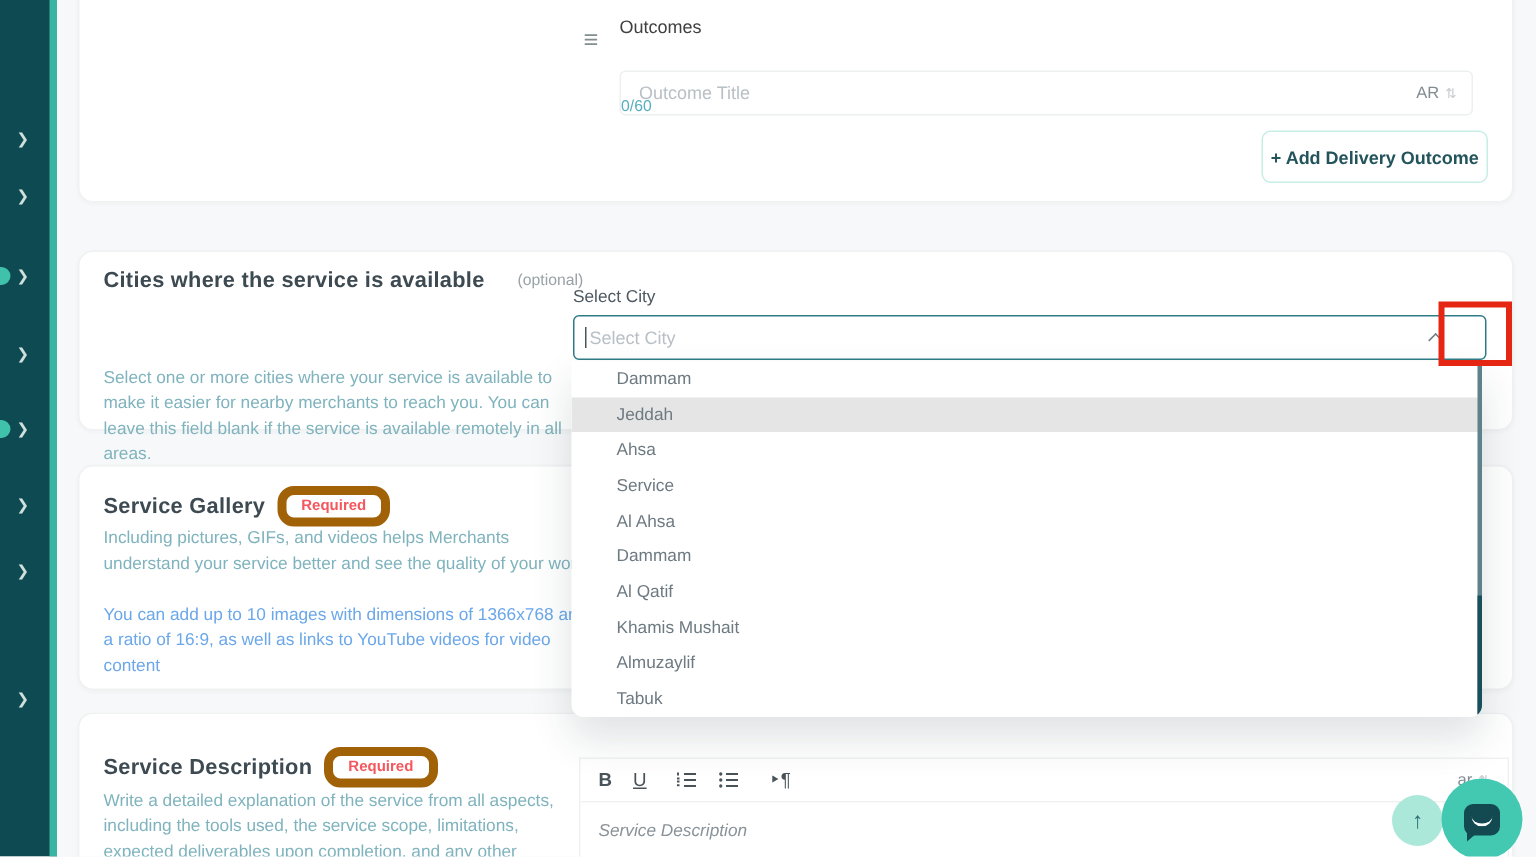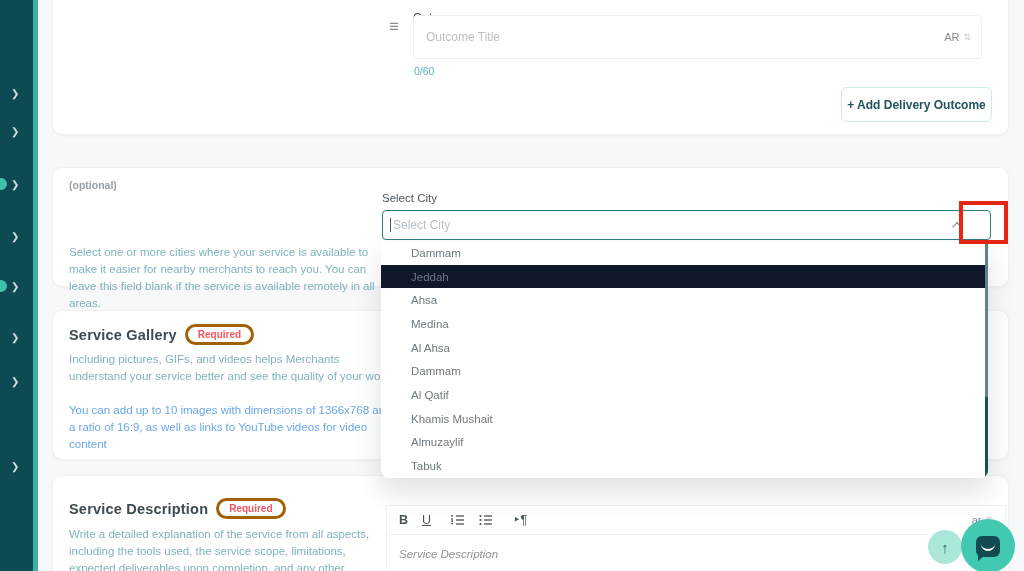--- a/index.html
+++ b/index.html
@@ -24,30 +24,30 @@
           border:1px solid #f0f2f2; border-radius:10px; box-shadow:0 1px 3px rgba(40,60,70,.04); }
   #card-outcomes { top:-46px; height:181px; }
   #card-cities   { top:167px; height:120px; }
   #card-gallery  { top:310px; height:150px; }
   #card-description { top:475px; height:130px; border-bottom:none; border-radius:10px 10px 0 0; }
 
   .teal-text { color:#7fb3bd; font-size:11.5px; line-height:17px; }
   .blue-text { color:#6ba7e9; font-size:11.5px; line-height:17px; }
   .card-heading { font-size:14.5px; font-weight:700; color:#3d4a52; letter-spacing:.2px; }
   .heading-row { display:flex; align-items:center; gap:8px; }
-  .optional-tag { font-size:10.5px; color:#98a2a7; font-weight:700; }
-  .required-pill { font-size:10px; color:#f4575e; border:3px solid #a16207; border-radius:11px;
+  .optional-tag { font-size:10.5px; color:#98a2a7; font-weight:400;margin-left:14px; }
+  .required-pill { font-size:10px; color:#f4575e; border:6px solid #a16207; border-radius:11px;
                    padding:2px 10px; font-weight:700; background:#fff; }
   #outcomes-desc { position:absolute; left:16px; top:55px; width:322px; }
   .drag-handle { position:absolute; left:336px; top:62px; font-size:17px; color:#828d94; cursor:grab; }
   .field-label { font-size:12px; color:#404040; }
   #outcomes-label { position:absolute; left:360px; top:56px; }
   .text-box { position:absolute; display:flex; align-items:center; background:#fff;
               border:1px solid #edf0f0; border-radius:4px; }
-  #outcome-input { left:360px; top:60px; width:569px; height:44px; padding:0 10px 0 12px;justify-content:flex-end; }
+  #outcome-input { left:360px; top:92px; width:569px; height:30px; padding:0 10px 0 12px;justify-content:flex-end; }
   .placeholder { color:#b8c0c6; font-size:12px; flex:1; }
   .lang-adorn { display:flex; align-items:center; gap:4px; }
   .lang-tag { font-size:11px; color:#828c92; }
   .sort-icon { font-size:9px; color:#c6ccd0; }
   #char-counter { position:absolute; left:361px; top:110px; font-size:10.5px; color:#57aebe; }
   #add-outcome-btn { position:absolute; left:788px; top:132px; width:151px; height:35px;
                      background:#fff; border:1px solid #c7eee5; border-radius:6px;
                      font-size:12px; font-weight:700; color:#23545c; cursor:pointer;
                      font-family:inherit; }
 
@@ -60,21 +60,21 @@
   .caret-bar { width:1px; height:14px; background:#4a555c; margin-right:2px; }
   .chevron-up { width:7px; height:7px; border-left:1.6px solid #6b7880; border-top:1.6px solid #6b7880;
                 transform:rotate(45deg) translateY(2px); margin-right:18px; }
 
   
   #city-dropdown { position:absolute; left:381px; top:241px; width:607px; height:237px;
                    background:#fff; border-radius:0 0 8px 8px; z-index:50;
                    box-shadow:0 14px 28px rgba(25,50,58,.14); overflow:hidden; }
   .city-option { height:23.7px; display:flex; align-items:center; padding-left:30px;
                  font-size:11.5px; color:#6d7a81; cursor:pointer; }
-  .city-option.highlighted { background:#0f172a; }
+  .city-option.highlighted { background:#e5e5e5; }
   .scroll-track { position:absolute; right:0; top:0; width:3px; height:100%; background:#5d828c; }
   .scroll-thumb { position:absolute; right:0; top:66%; width:3px; height:34%; background:#17505a; }
 
   
   #annotation-rect { position:absolute; left:959px; top:201px; width:49px; height:43px;
                      border:4px solid #e52613; z-index:60; }
 
   
   #gallery-head { position:absolute; left:16px; top:13px; }
   #gallery-desc { position:absolute; left:16px; top:40px; width:326px; }
@@ -155,37 +155,38 @@
         <span class="lang-tag">AR</span>
         <span class="sort-icon">⇅</span>
       </span>
     </div>
     <div id="char-counter">0/60</div>
     <button id="add-outcome-btn">+ Add Delivery Outcome</button>
   </section>
 
   <section class="card" id="card-cities">
     <div class="heading-row" id="cities-head">
+      <span class="card-heading">Cities where the service is available</span>
       <span class="optional-tag">(optional)</span>
     </div>
     <p class="teal-text" id="cities-desc">Select one or more cities where your service is available to make it easier for nearby merchants to reach you. You can leave this field blank if the service is available remotely in all areas.</p>
     <div id="select-city-label">Select City</div>
     <div class="text-box" id="city-select">
       <span class="caret-bar"></span>
       <span class="placeholder">Select City</span>
       <span class="chevron-up"></span>
     </div>
   </section>
 
   <div id="city-dropdown">
     <div>
         <div class="city-option">Dammam</div>
         <div class="city-option highlighted">Jeddah</div>
         <div class="city-option">Ahsa</div>
-        <div class="city-option">Medina</div>
+        <div class="city-option">Service</div>
         <div class="city-option">Al Ahsa</div>
         <div class="city-option">Dammam</div>
         <div class="city-option">Al Qatif</div>
         <div class="city-option">Khamis Mushait</div>
         <div class="city-option">Almuzaylif</div>
         <div class="city-option">Tabuk</div>
       </div>
     <div class="scroll-track"></div>
     <div class="scroll-thumb"></div>
   </div>

